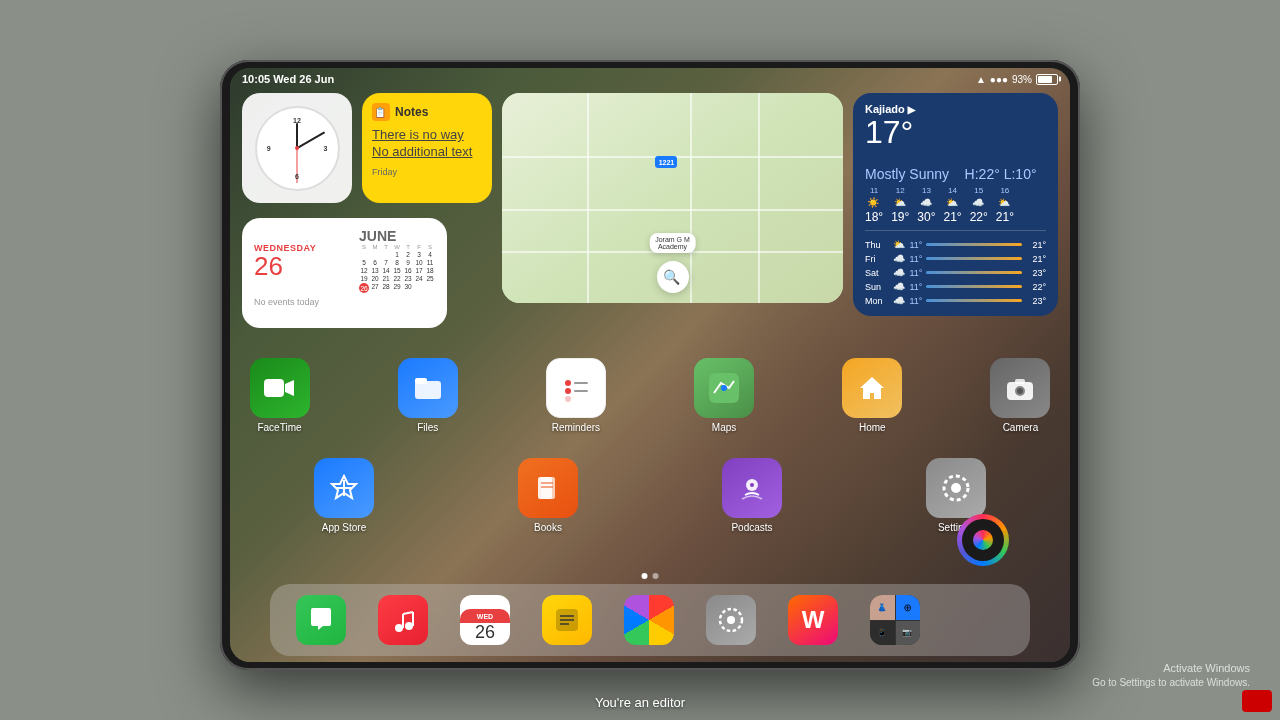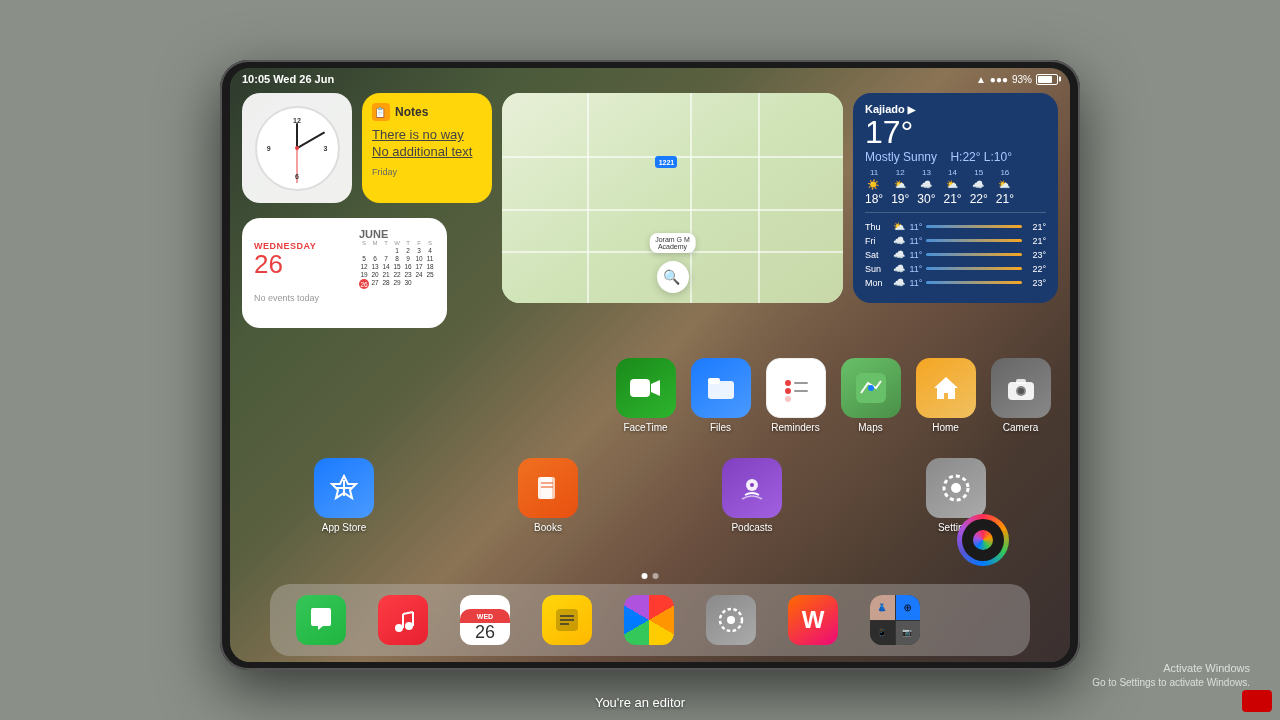--- a/index.html
+++ b/index.html
@@ -347,23 +347,24 @@
       gap: 3px;
     }
 
     .weather-temp-main {
       font-size: 32px;
       font-weight: 300;
       line-height: 1.1;
     }
 
     .weather-condition {
-      font-size: 12px;
+      font-size: 14px;
       color: #aac8ff;
       margin-bottom: 4px;
+      margin-top: 16px;
     }
 
     .weather-daily {
       display: flex;
       gap: 8px;
       margin-bottom: 8px;
       border-bottom: 1px solid rgba(255,255,255,0.2);
       padding-bottom: 6px;
     }
 
@@ -454,21 +455,21 @@
     }
 
     .cal-date-num {
       font-size: 26px;
       font-weight: 200;
       color: #e84040;
       line-height: 1;
     }
 
     .cal-month-label {
-      font-size: 11px;
+      font-size: 14px;
       font-weight: 600;
       color: #666;
     }
 
     .cal-mini-grid {
       display: grid;
       grid-template-columns: repeat(7, 1fr);
       gap: 1px;
     }
 
@@ -880,21 +881,21 @@
               <span class="cal-grid-num">30</span>
               <span class="cal-grid-num"></span>
               <span class="cal-grid-num"></span>
             </div>
           </div>
         </div>
         <div class="cal-no-events">No events today</div>
       </div>
     </div>
 
-    <div class="app-row" style="position:absolute;top:290px;left:12px;right:12px;display:flex;justify-content:flex-end;">
+    <div class="app-row" style="position:absolute;top:290px;left:12px;right:12px;display:flex;justify-content:space-between;">
       <div class="app-item">
         <div class="app-icon icon-facetime">
           <svg width="32" height="24" viewBox="0 0 32 24" fill="white">
               <rect x="0" y="3" width="20" height="18" rx="4" fill="white"></rect>
               <polygon points="21,8 30,4 30,20 21,16" fill="white"></polygon>
             </svg>
         </div>
         <span class="app-label">FaceTime</span>
       </div>
 

